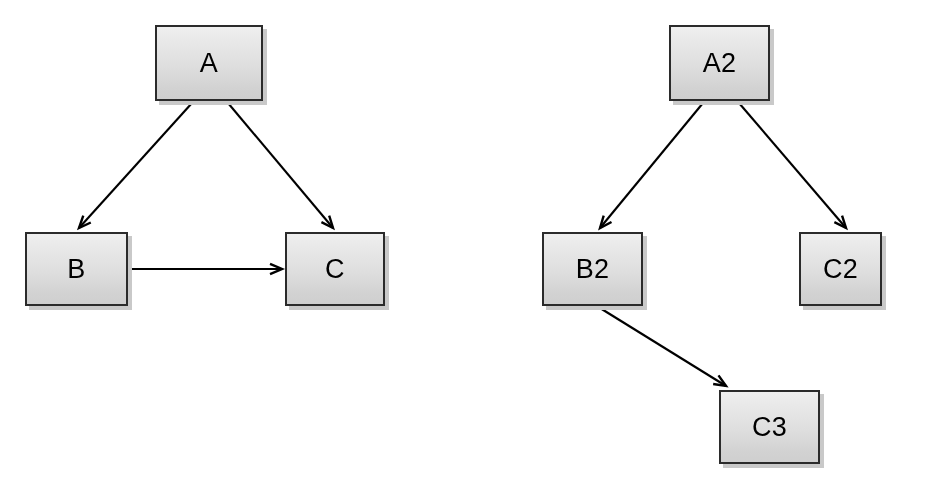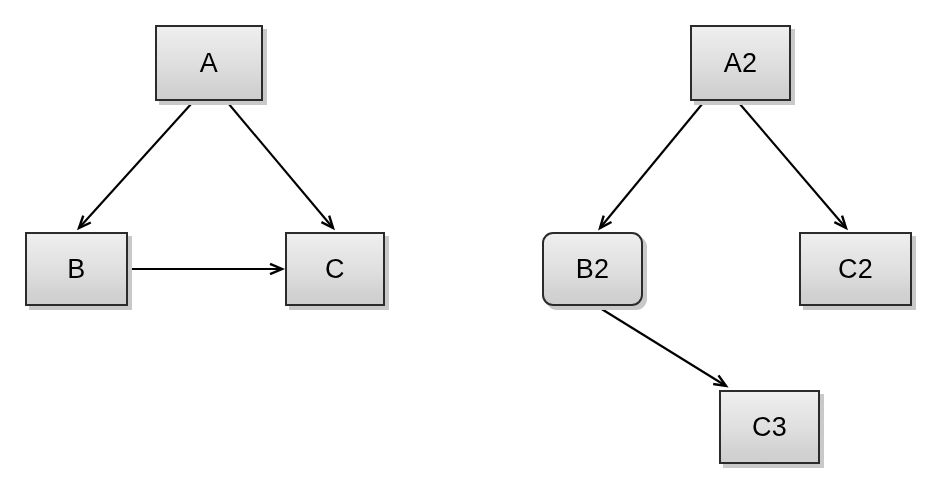--- a/index.html
+++ b/index.html
@@ -83,27 +83,27 @@
   <div id="node-layer">
       <div class="node" style="left: 155px; top: 25px; width: 108px; height: 76px;">
         <span class="node-label">A</span>
       </div>
       <div class="node" style="left: 25px; top: 232px; width: 103px; height: 74px;">
         <span class="node-label">B</span>
       </div>
       <div class="node" style="left: 285px; top: 232px; width: 100px; height: 74px;">
         <span class="node-label">C</span>
       </div>
-      <div class="node" style="left: 669px; top: 25px; width: 101px; height: 76px; margin-left: 21px;">
+      <div class="node" style="left: 669px; top: 25px; width: 101px; height: 76px;">
         <span class="node-label">A2</span>
       </div>
-      <div class="node" style="left: 542px; top: 232px; width: 101px; height: 74px; border-radius: 11px;">
+      <div class="node" style="left: 542px; top: 232px; width: 101px; height: 74px;">
         <span class="node-label">B2</span>
       </div>
-      <div class="node" style="left: 799px; top: 232px; width: 113px; height: 74px;">
+      <div class="node" style="left: 799px; top: 232px; width: 83px; height: 74px;">
         <span class="node-label">C2</span>
       </div>
       <div class="node" style="left: 675px; top: 390px; width: 101px; height: 74px; margin-left: 44px;">
         <span class="node-label">C3</span>
       </div>
     </div>
 
 </div>
 
 </body></html>

